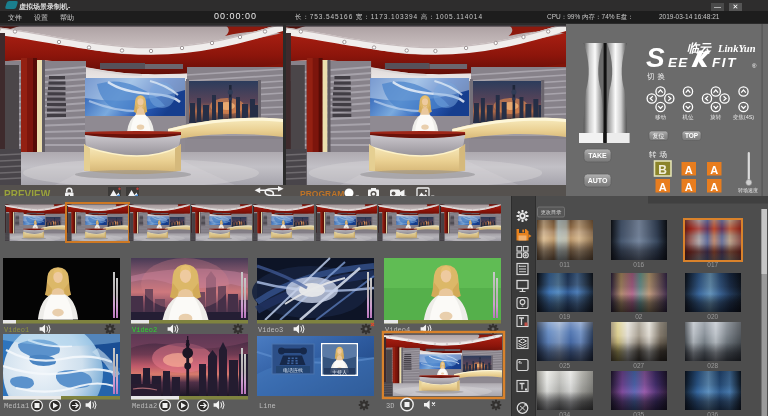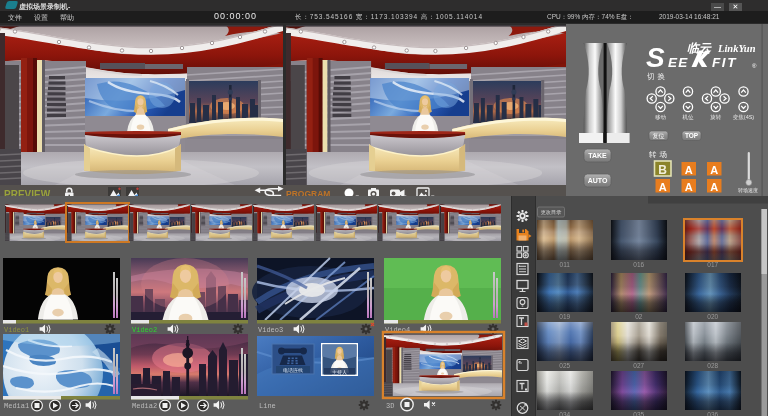--- a/index.html
+++ b/index.html
@@ -240,21 +240,21 @@
 
   <div id="prevwin" class="abs"><svg width="283" height="160" viewBox="0 0 283 160" preserveAspectRatio="none">
         <use href="#studio"></use>
       </svg></div>
   <div id="progwin" class="abs"><svg width="280" height="160" viewBox="0 0 283 160" preserveAspectRatio="none">
         <use href="#studio"></use>
       </svg></div>
 
   <div id="pvbar" class="abs"></div>
   <div class="abs pv" style="left:4px; top:189px; font-size:10px; font-weight:bold; color:#99a23c;">PREVIEW</div>
-  <div class="abs pg" style="left:286px; top:189px; font-size:8.5px; font-weight:bold; color:#bd7328;">PROGRAM</div>
+  <div class="abs pg" style="left:300px; top:189px; font-size:8.5px; font-weight:bold; color:#bd7328;">PROGRAM</div>
   <svg class="abs" style="left:0; top:185px;" width="566" height="17" viewBox="0 0 566 17">
 
     <g transform="translate(64.5,2.5)">
       <rect x="0.5" y="5" width="8.5" height="7" rx="1" fill="#f2f2f2"></rect>
       <path d="M2.2,5 v-1.7 a2.55,2.55 0 0 1 5.1,0 v1.7" stroke="#f2f2f2" stroke-width="1.6" fill="none"></path>
       <rect x="4" y="7.2" width="1.5" height="2.8" fill="#55514e"></rect>
     </g>
 
     <g>
       <rect x="108" y="2" width="13" height="12" fill="#3c3a38"></rect>

